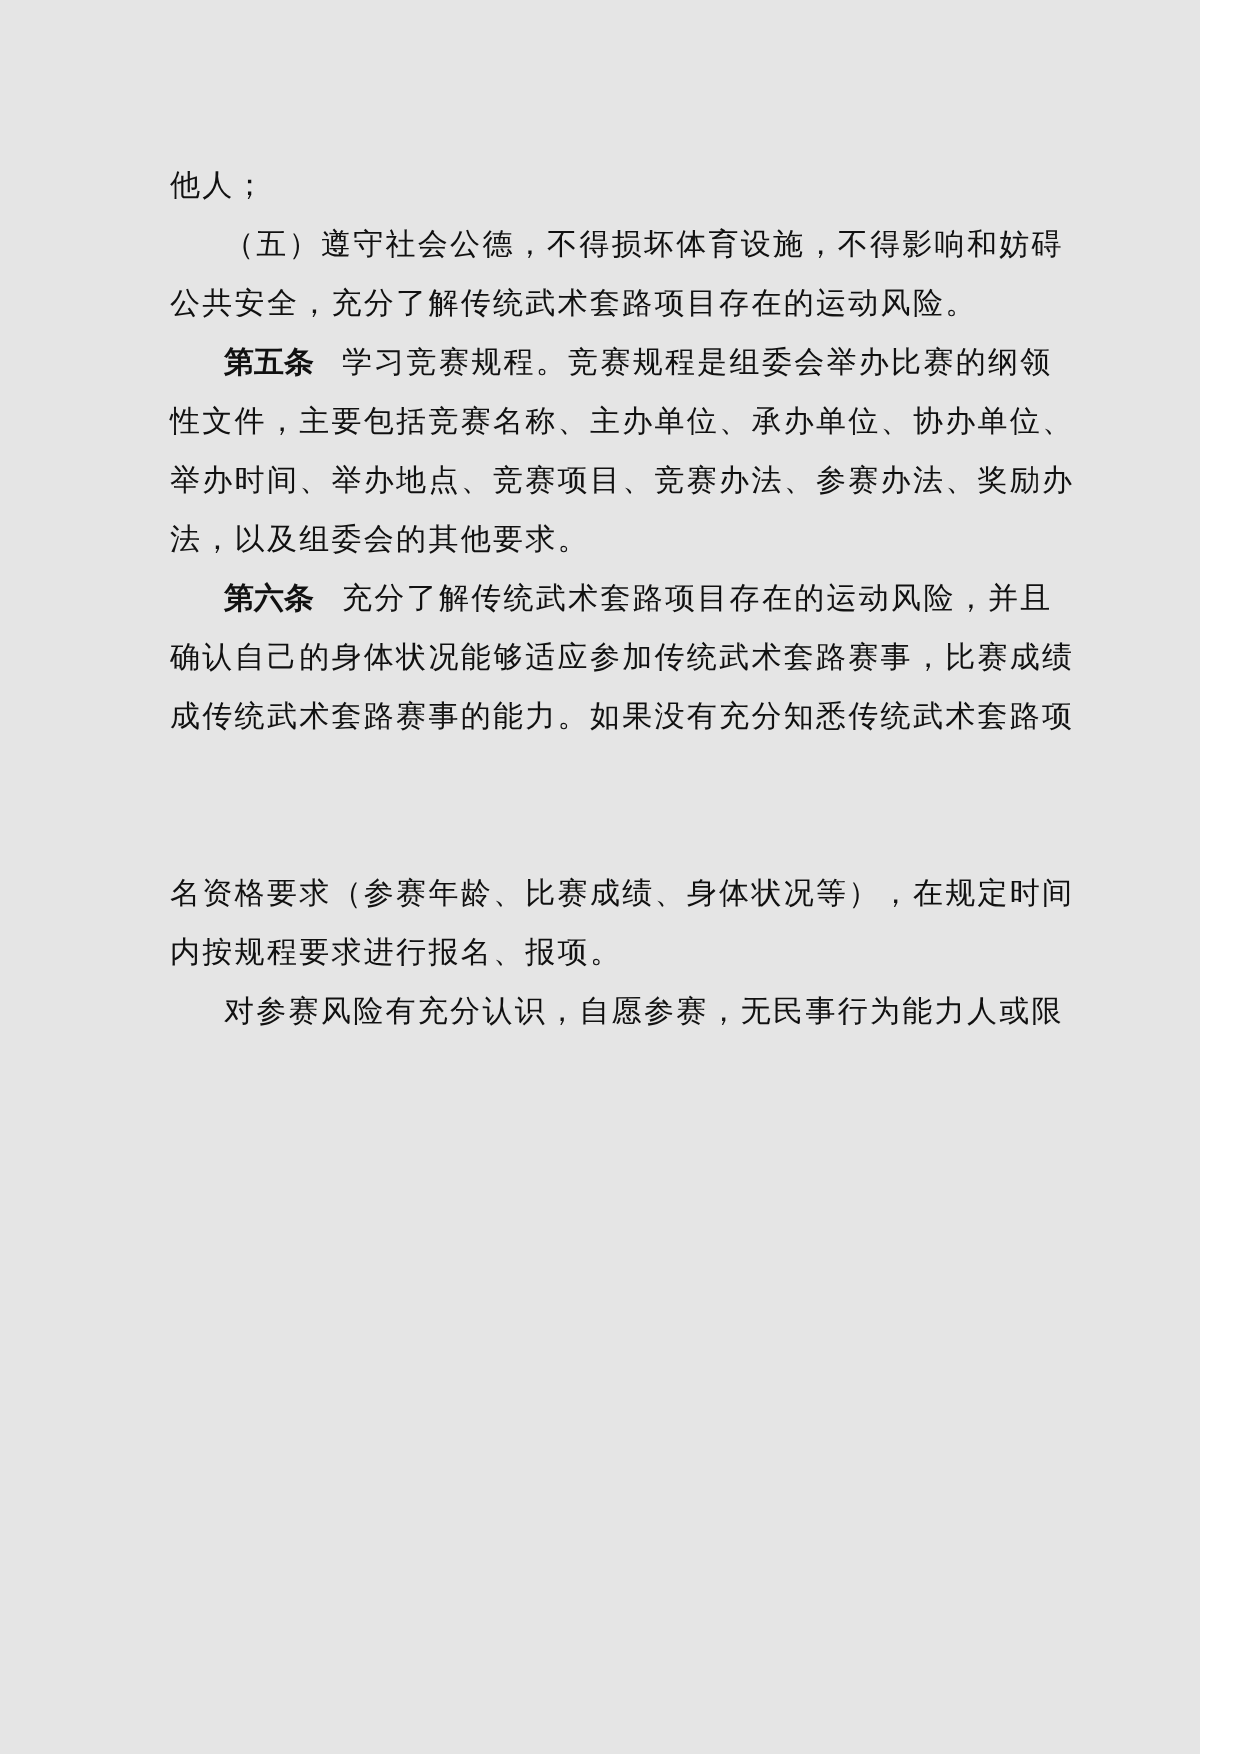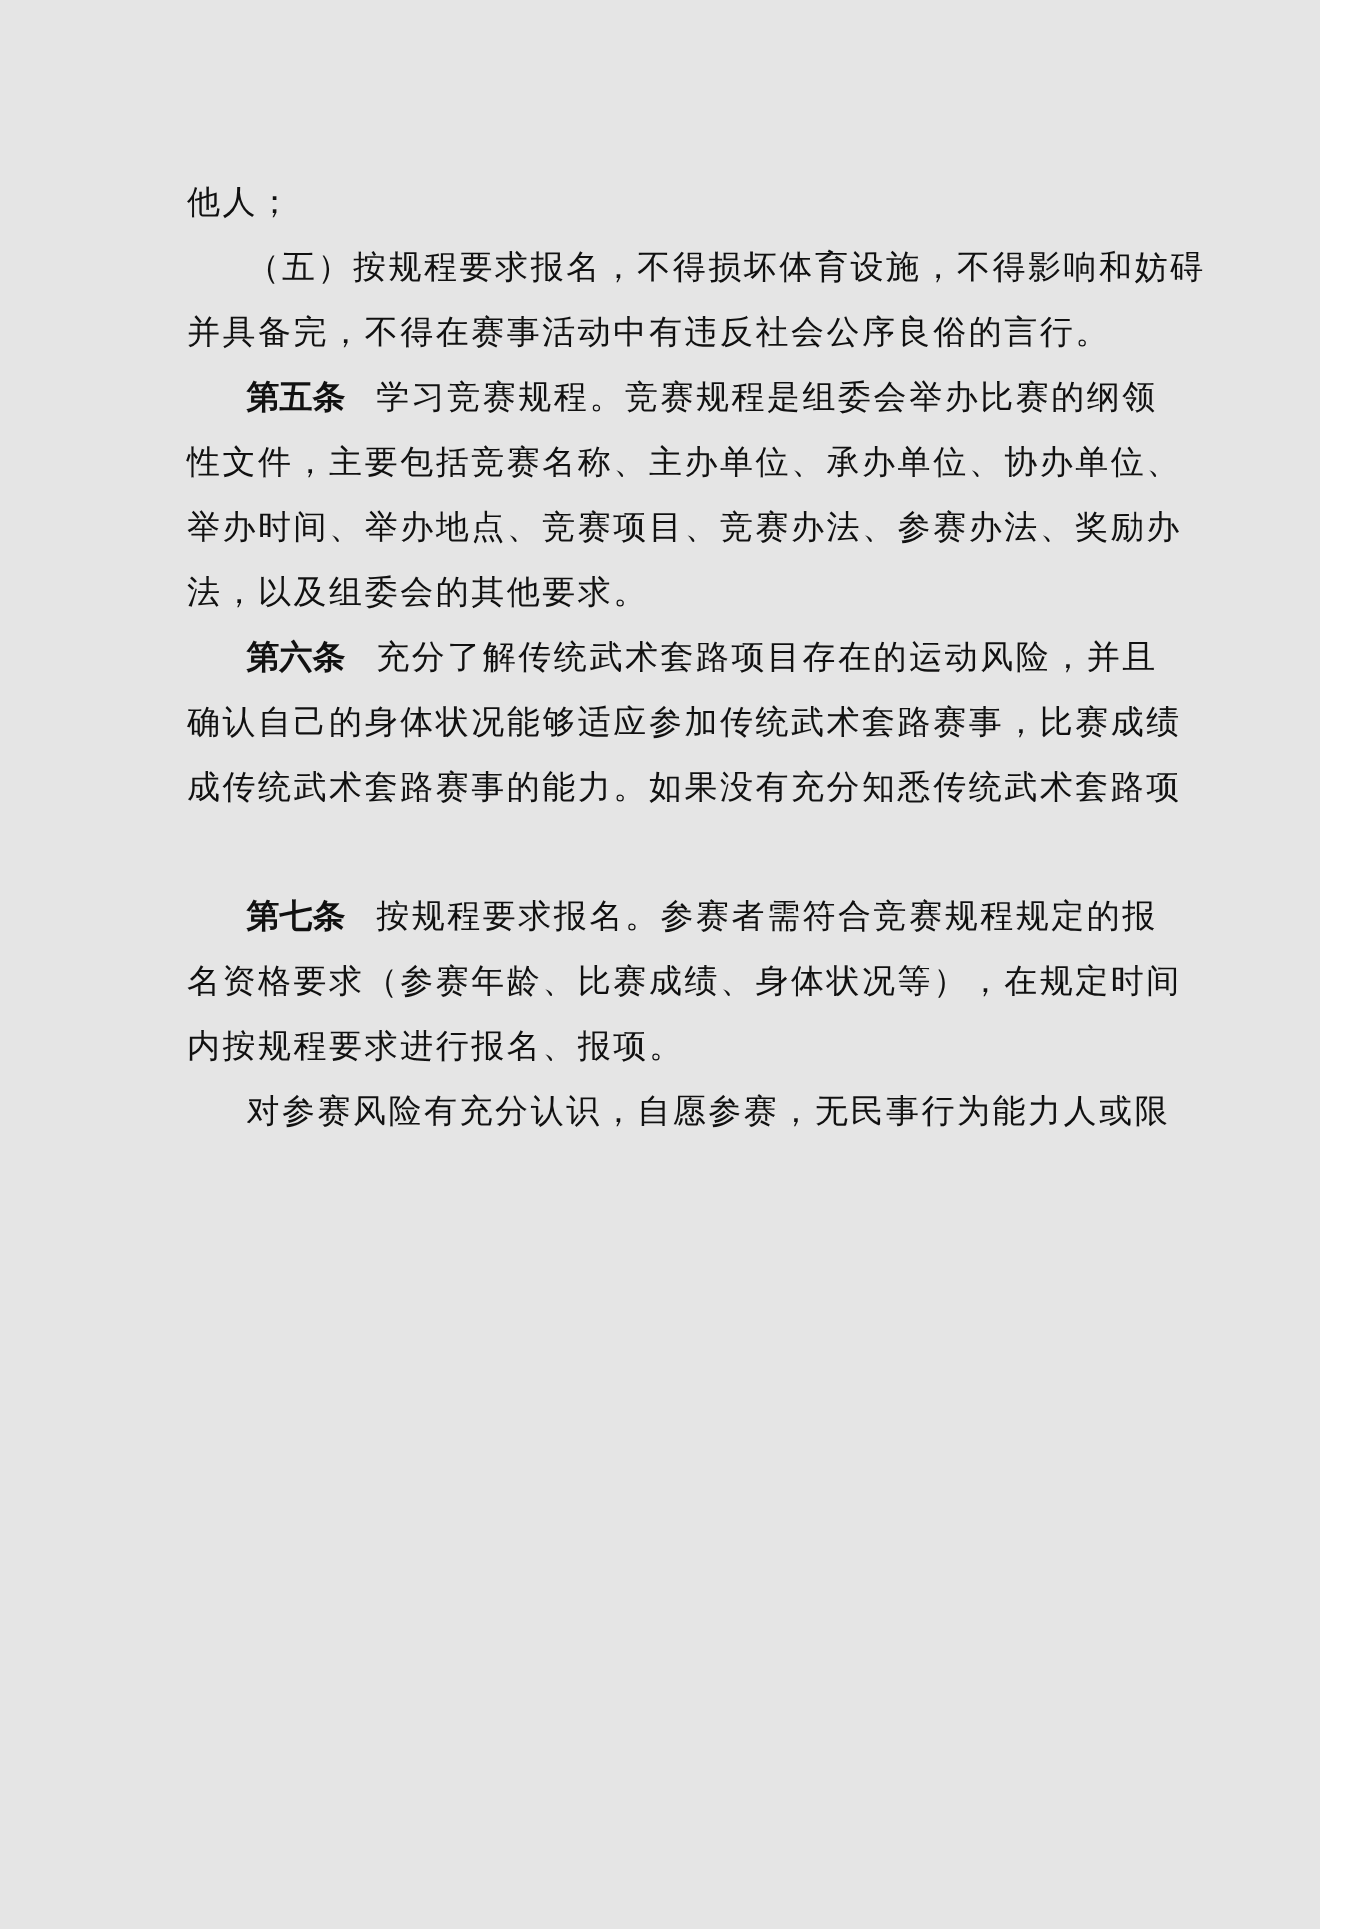--- a/index.html
+++ b/index.html
@@ -47,36 +47,33 @@
     letter-spacing: 0;
     margin-right: 28px;
   }
 </style>
 </head>
 <body>
 
 <div class="page">
 
   <div class="line short" style="top:165px">他人；</div>
-  <div class="line indent" style="top:224px">（五）按规程要求报名，不得损坏体育设施，不得影响和妨碍</div>
-  <div class="line" style="top:283px">并具备完，不得在赛事活动中有违反社会公序良俗的言行。</div>
+  <div class="line indent" style="top:224px">（五）遵守社会公德，不得损坏体育设施，不得影响和妨碍</div>
+  <div class="line" style="top:283px">公共安全，充分了解传统武术套路项目存在的运动风险。</div>
 
   <div class="line indent" style="top:342px">
     <span class="art">第五条</span><span>学习竞赛规程。竞赛规程是组委会举办比赛的纲领</span>
   </div>
   <div class="line" style="top:401px">性文件，主要包括竞赛名称、主办单位、承办单位、协办单位、</div>
   <div class="line" style="top:460px">举办时间、举办地点、竞赛项目、竞赛办法、参赛办法、奖励办</div>
   <div class="line short" style="top:519px">法，以及组委会的其他要求。</div>
 
   <div class="line indent" style="top:578px">
     <span class="art">第六条</span><span>充分了解传统武术套路项目存在的运动风险，并且</span>
   </div>
   <div class="line" style="top:637px">确认自己的身体状况能够适应参加传统武术套路赛事，比赛成绩</div>
   <div class="line" style="top:696px">成传统武术套路赛事的能力。如果没有充分知悉传统武术套路项</div>
 
-  <div class="line indent" style="top:814px">
-    <span class="art">第七条</span><span>按规程要求报名。参赛者需符合竞赛规程规定的报</span>
-  </div>
   <div class="line short" style="top:932px">内按规程要求进行报名、报项。</div>
   <div class="line" style="top:873px">名资格要求（参赛年龄、比赛成绩、身体状况等），在规定时间</div>
 
   <div class="line indent" style="top:991px">对参赛风险有充分认识，自愿参赛，无民事行为能力人或限</div>
 </div>
 
 </body></html>

